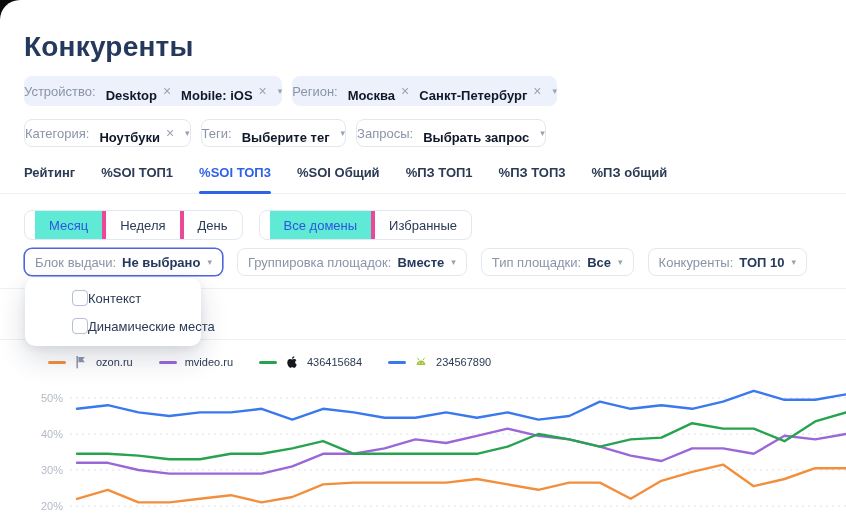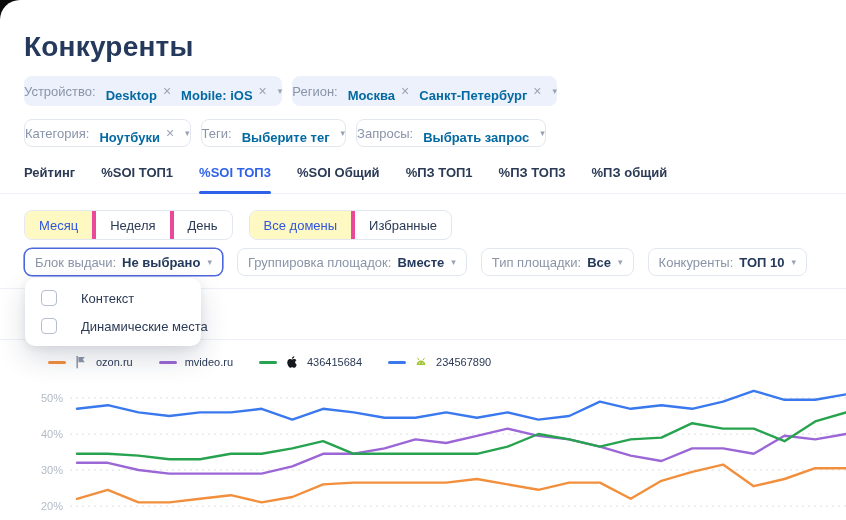--- a/index.html
+++ b/index.html
@@ -14,45 +14,45 @@
   .corner::after { content:""; position:absolute; inset:0; background:#fff; border-top-left-radius:20px; }
 
   .title { margin:31px 0 0 24px; font-size:28px; font-weight:bold; color:#24395c; letter-spacing:.2px; }
 
   .chip-row { display:flex; gap:10px; margin:13px 0 0 24px; }
   .chip { display:inline-flex; align-items:center; height:30px; padding:0 0; border-radius:8px; font-size:13px; gap:10px; white-space:nowrap; }
   .chip.soft { background:#edf1fb; }
   .chip.outline { height:28px; background:#fff; border:1px solid #e2e7f0; }
   .chip .lbl { color:#8a94a8; }
   .valwrap { display:inline-flex; align-items:center; gap:6px; }
-  .chip .val { color:#0369a1; font-weight:bold;margin-top:8px; }
+  .chip .val { color:#0f172a; font-weight:bold;margin-top:8px; }
   .x { color:#9aa3b5; font-size:14px; line-height:1; }
   .caret { color:#98a2b3; font-size:9px; line-height:1; margin-left:1px; }
 
   .tabs-wrap { margin-top:18px; border-bottom:1px solid #edf0f6; padding-left:24px; }
   .tabs { display:flex; gap:26px; }
   .tab { position:relative; font-size:13px; font-weight:bold; color:#2b3a55; padding-bottom:13px; white-space:nowrap; }
   .tab.active { color:#2f62e9; }
   .tab.active::after { content:""; position:absolute; left:0; right:0; bottom:-1px; height:3px; background:#2f62e9; border-radius:3px; }
 
   .controls { display:flex; gap:16px; margin:16px 0 0 24px; }
   .seg { display:inline-flex; border:1px solid #e2e7f0; border-radius:8px; overflow:hidden; background:#fff; }
   .seg .opt { display:flex; align-items:center; height:28px; padding:0 14px; font-size:13px; color:#2b3a55; border-left:4px solid #ec4899; white-space:nowrap; }
   .seg .opt:first-child { border-left:none; }
-  .seg .opt.active { background:#fef9c3; color:#2f55e0; }
+  .seg .opt.active { background:#5eead4; color:#2f55e0;margin-left:10px; }
 
   .selects { display:flex; gap:14px; margin:8px 0 0 24px; }
   .select { position:relative; display:inline-flex; align-items:center; height:28px; padding:0 10px; border:1px solid #e2e7f0; border-radius:8px; gap:6px; font-size:13px; background:#fff; white-space:nowrap; }
   .select.open { border-color:#4c66dd; box-shadow:0 0 0 0.6px #4c66dd; }
   .select .lbl { color:#8a94a8; }
   .select .val { color:#24395c; font-weight:bold; }
 
   .panel { position:absolute; top:calc(100% + 3px); left:0; width:176px; background:#fff; border-radius:10px;
            box-shadow:0 12px 28px rgba(25,39,70,.16), 0 2px 8px rgba(25,39,70,.08); padding:6px 0; z-index:20; }
-  .panel .item { display:flex; align-items:flex-end; gap:24px; padding:6px 16px; font-size:13px; color:#2b3a55; }
+  .panel .item { display:flex; align-items:flex-end; gap:0; padding:6px 16px; font-size:13px; color:#2b3a55;margin-left:31px; }
   .checkbox { width:16px; height:16px; border:1.5px solid #b6bfd0; border-radius:4px; background:#fff; flex:none; }
 
   .divider { height:1px; background:#edf0f6; }
   .d1 { margin-top:12px; }
   .d2 { margin-top:50px; }
 
   .legend { display:flex; gap:26px; margin:15px 0 0 48px; align-items:center; }
   .legend .li { display:flex; align-items:center; gap:8px; font-size:11px; color:#2b3a55; }
   .swatch { width:18px; height:3px; border-radius:2px; }
   .licon { display:flex; width:14px; height:14px; align-items:center; }

